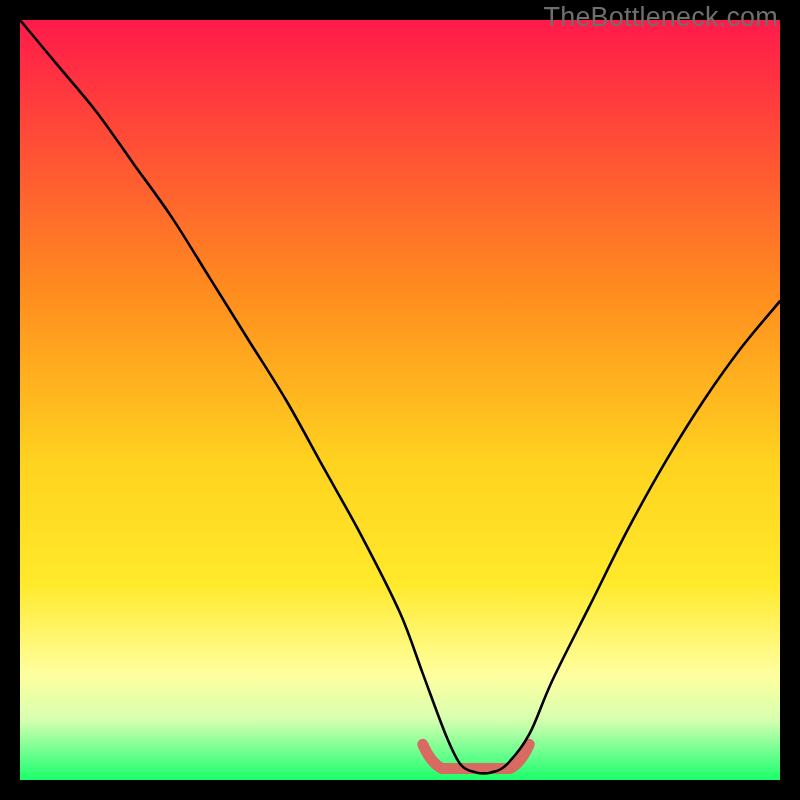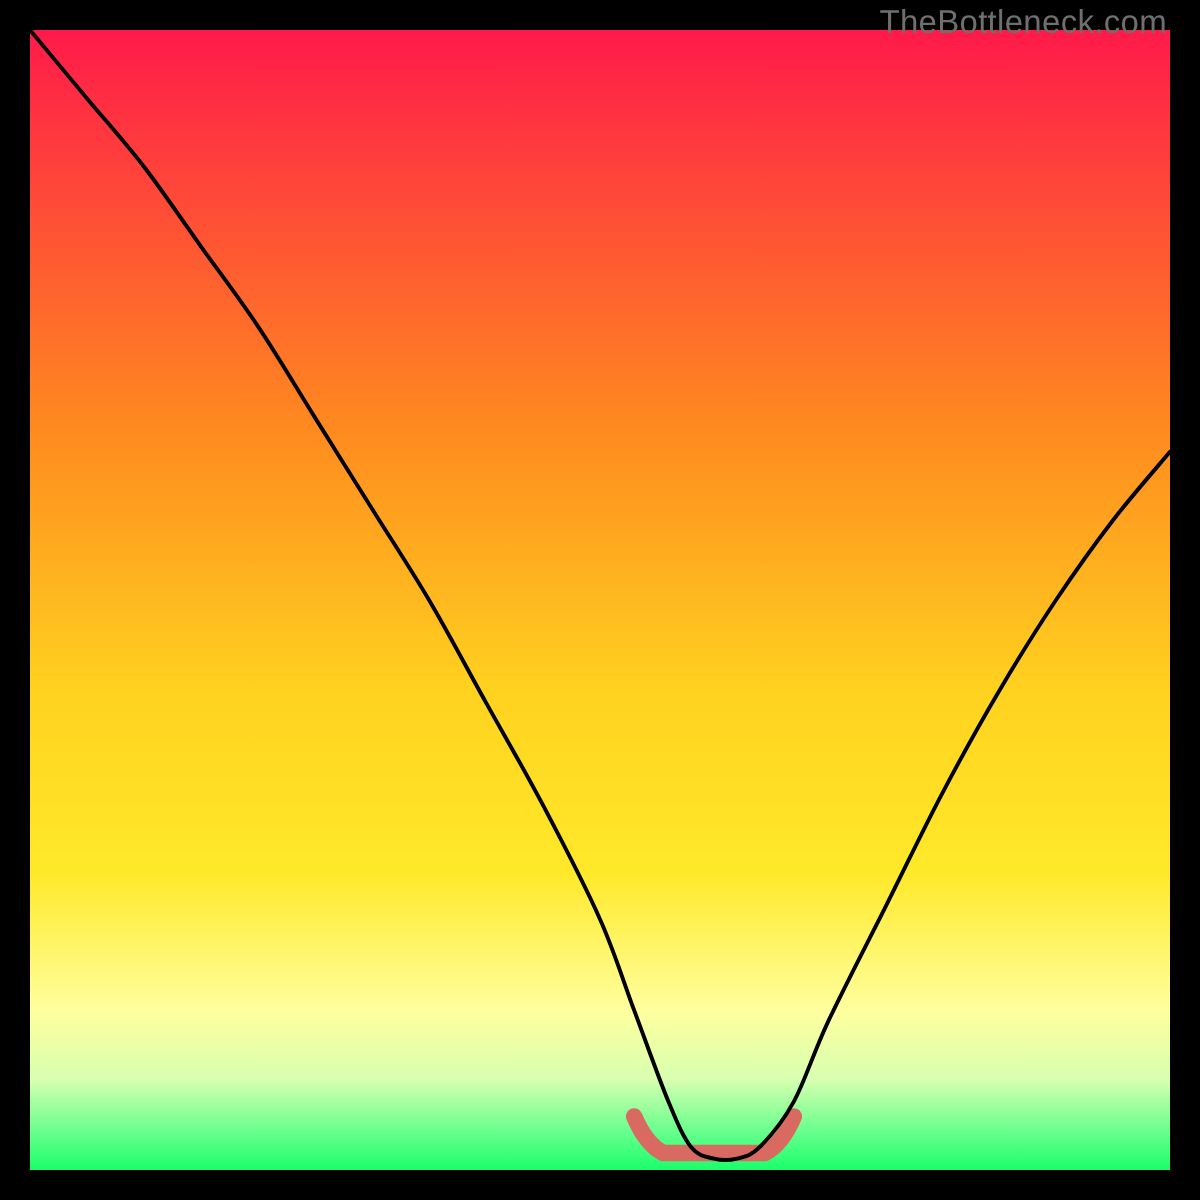--- a/index.html
+++ b/index.html
@@ -31,21 +31,21 @@
     top: 0;
     width: 760px;
     height: 760px;
   }
   .watermark {
     position: absolute;
     top: 2px;
     right: 22px;
     color: #6f6f6f;
     font-family: Arial, Helvetica, sans-serif;
-    font-size: 22px;
+    font-size: 27px;
     letter-spacing: 0.2px;
     user-select: none;
   }
 </style>
 </head>
 <body>
 
 <div class="frame">
 
   <svg class="gradient" viewBox="0 0 760 760" preserveAspectRatio="none">

